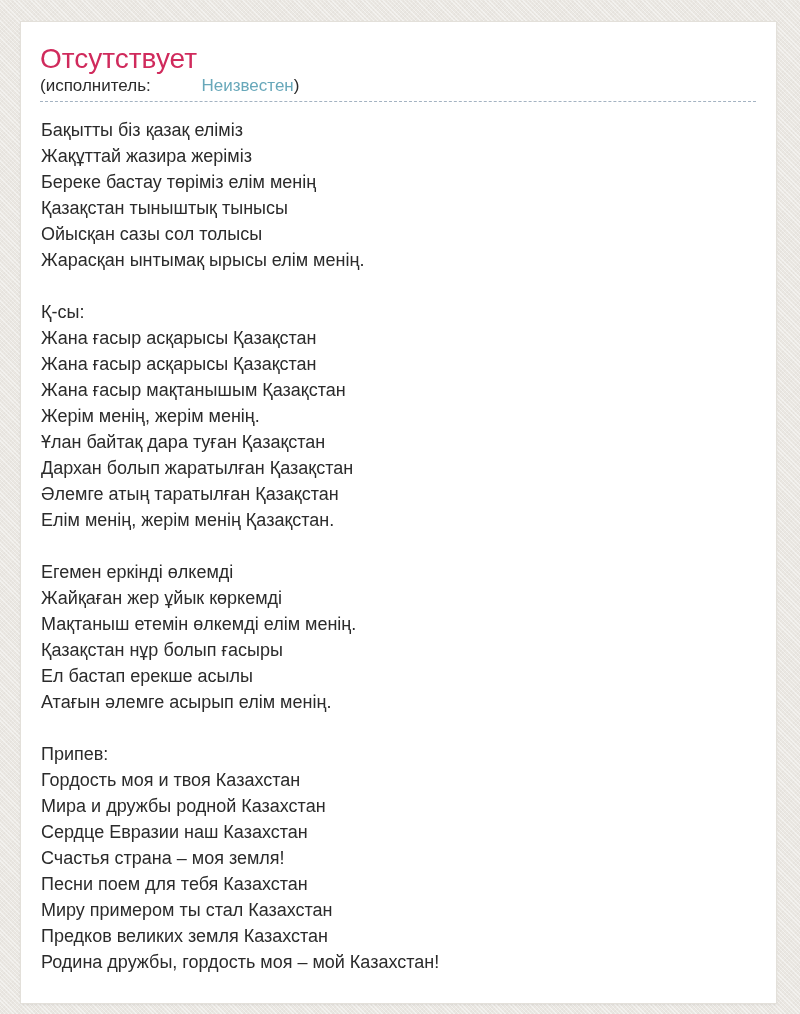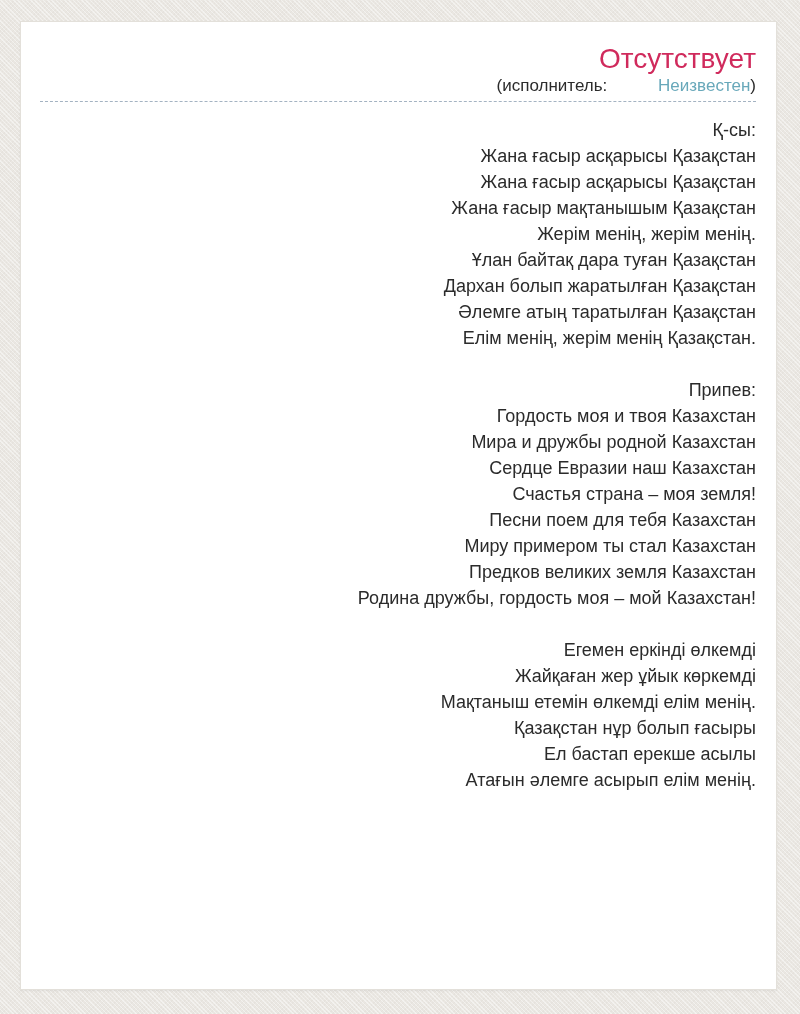--- a/index.html
+++ b/index.html
@@ -1,15 +1,15 @@
 <!DOCTYPE html>
 <html style="--title: #d02a5c; --artist-link: #68a8ba; --text: #2b2b2b; --separator: #a4b3c2; --background: #eae7e2; --card: #ffffff;"><head>
 <meta charset="utf-8">
 <style>
-  * { margin: 0; padding: 0; box-sizing: border-box; text-align: right; }
+  * { margin: 0; padding: 0; box-sizing: border-box; }
   html, body {
     width: 800px; height: 1014px;
     overflow: hidden;
     font-family: "Liberation Sans", "DejaVu Sans", sans-serif;
   }
   body {
     background-color: var(--background, #eae7e2);
     background-image:
       repeating-linear-gradient(45deg, rgba(255,255,255,0.45) 0 1px, rgba(255,255,255,0) 1px 3px),
       repeating-linear-gradient(-45deg, rgba(120,110,100,0.04) 0 1px, rgba(0,0,0,0) 1px 3px);
@@ -54,17 +54,18 @@
   .lyrics p:last-child { margin-bottom: 0; }
 </style>
 </head>
 <body>
 
 <div class="card">
   <h1 class="song-title">Отсутствует</h1>
   <div class="artist-line"><span>(исполнитель:</span>
     <a class="artist-link">Неизвестен</a><span>)</span></div>
   <div class="lyrics">
+      <p>Бақытты біз қазақ еліміз<br>Жақұттай жазира жеріміз<br>Береке бастау төріміз елім менің<br>Қазақстан тыныштық тынысы<br>Ойысқан сазы сол толысы<br>Жарасқан ынтымақ ырысы елім менің.</p>
       <p>Қ-сы:<br>Жана ғасыр асқарысы Қазақстан<br>Жана ғасыр асқарысы Қазақстан<br>Жана ғасыр мақтанышым Қазақстан<br>Жерім менің, жерім менің.<br>Ұлан байтақ дара туған Қазақстан<br>Дархан болып жаратылған Қазақстан<br>Әлемге атың таратылған Қазақстан<br>Елім менің, жерім менің Қазақстан.</p>
+      <p>Егемен еркінді өлкемді<br>Жайқаған жер ұйык көркемді<br>Мақтаныш етемін өлкемді елім менің.<br>Қазақстан нұр болып ғасыры<br>Ел бастап ерекше асылы<br>Атағын әлемге асырып елім менің.</p>
       <p>Припев:<br>Гордость моя и твоя Казахстан<br>Мира и дружбы родной Казахстан<br>Сердце Евразии наш Казахстан<br>Счастья страна – моя земля!<br>Песни поем для тебя Казахстан<br>Миру примером ты стал Казахстан<br>Предков великих земля Казахстан<br>Родина дружбы, гордость моя – мой Казахстан!</p>
-      <p>Егемен еркінді өлкемді<br>Жайқаған жер ұйык көркемді<br>Мақтаныш етемін өлкемді елім менің.<br>Қазақстан нұр болып ғасыры<br>Ел бастап ерекше асылы<br>Атағын әлемге асырып елім менің.</p>
     </div>
 </div>
 
 </body></html>

